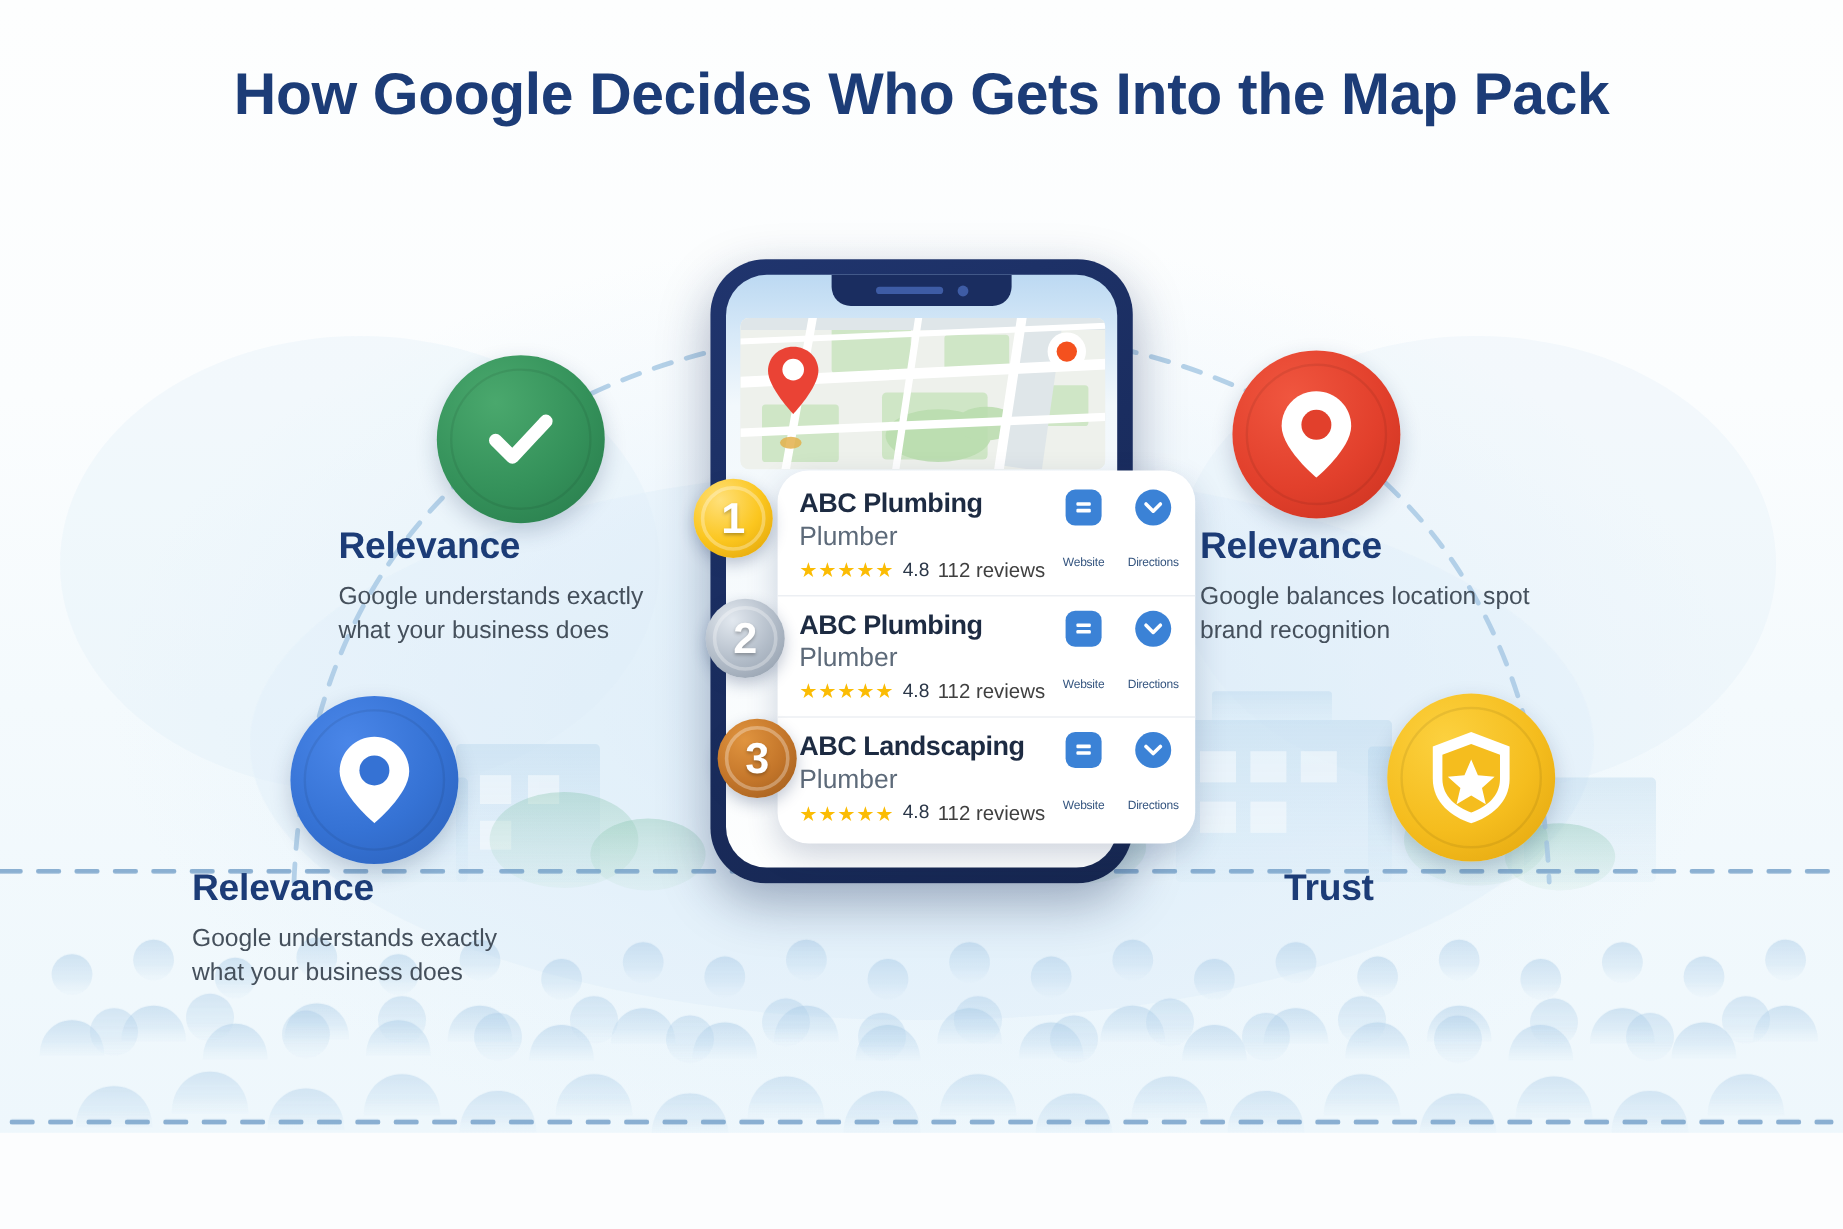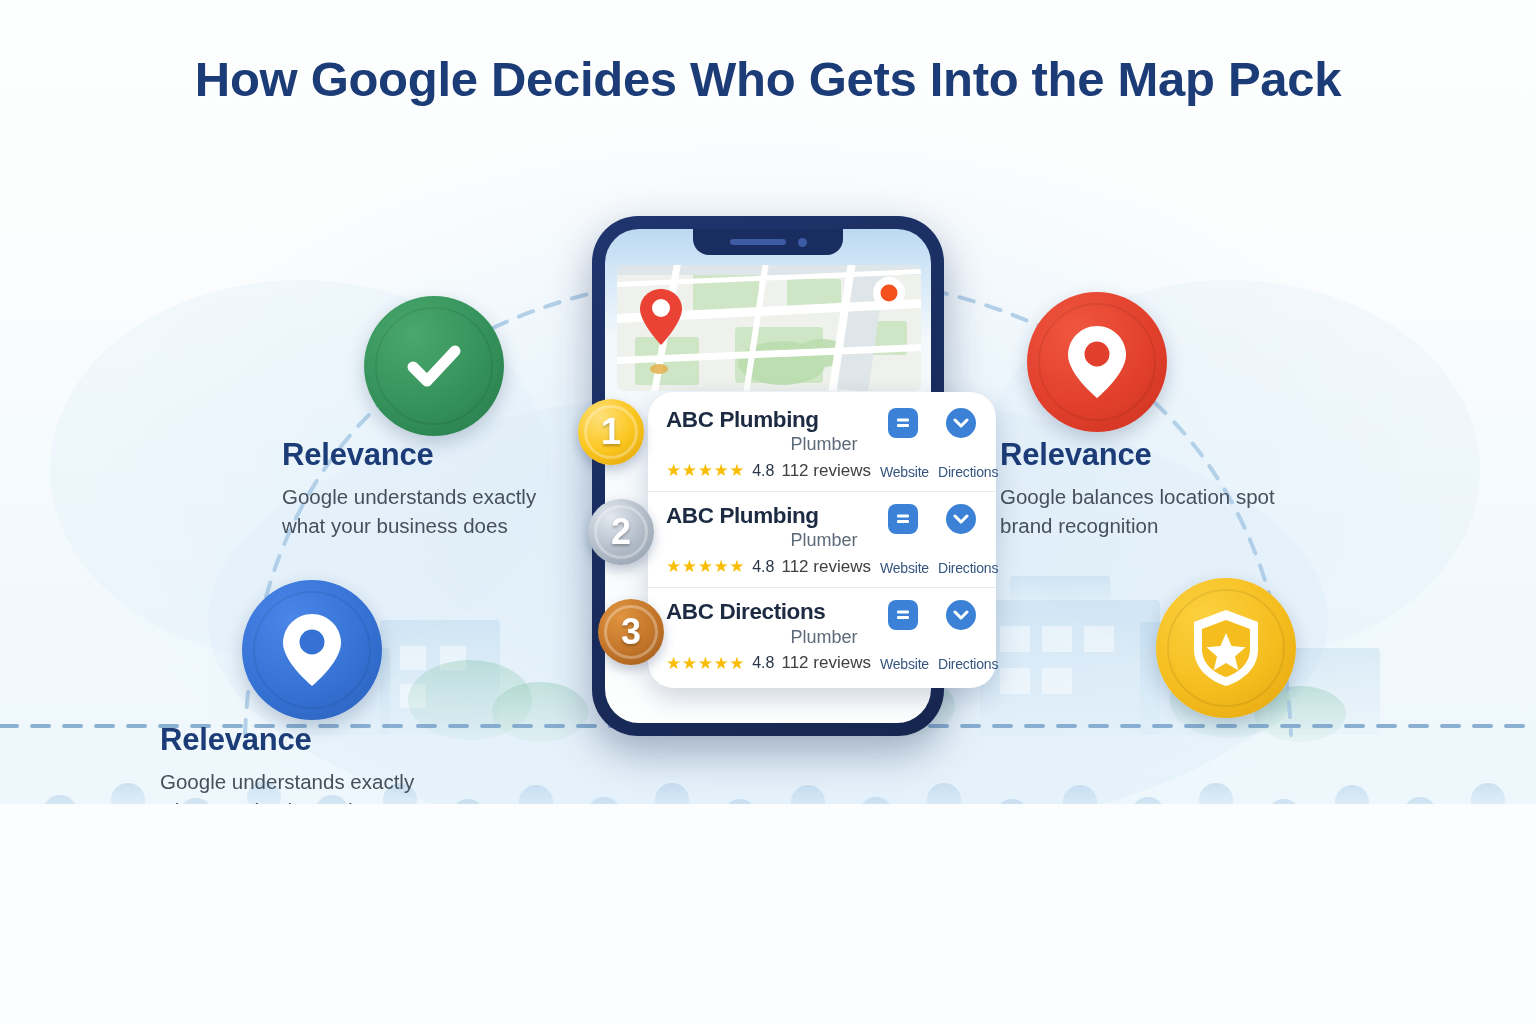--- a/index.html
+++ b/index.html
@@ -4,21 +4,21 @@
 <style>
   * { box-sizing: border-box; margin: 0; padding: 0; }
   html, body {
     width: 1536px; height: 1024px;
     overflow: hidden;
     font-family: "Liberation Sans", sans-serif;
     background: #fcfdfe;
   }
   #stage {
     position: relative;
-    width: 1536px; height: 804px;
+    width: 1536px; height: 944px;
     background:
       radial-gradient(ellipse 900px 520px at 50% 62%, rgba(206,228,245,0.55) 0%, rgba(222,238,250,0.30) 45%, rgba(252,253,254,0) 75%),
       linear-gradient(180deg, #fdfefe 0%, #fbfdfe 35%, #f4fafd 62%, #eef7fc 100%);
     overflow: hidden;
     text-decoration: underline;
   }
 
   
   .bg-svg { position: absolute; inset: 0; width: 1536px; height: 1024px; }
 
@@ -101,39 +101,39 @@
     position: absolute; left: 648px; top: 392px; width: 348px;
     background: #ffffff; border-radius: 26px;
     box-shadow: 0 10px 26px rgba(30,50,95,0.20);
     padding: 4px 0; z-index: 9;
   }
   .result-row {
     position: relative; padding: 11px 14px 10px 18px;
   }
   .result-row + .result-row { border-top: 1px solid #e8ecf1; }
   .biz-name { font-size: 22.5px; font-weight: bold; color: #1d2b42; letter-spacing: -0.4px; line-height: 1.12; }
-  .biz-cat  { font-size: 18px; color: #5d6a79; margin-top: 2px; text-align: center; }
+  .biz-cat  { font-size: 22px; color: #5d6a79; margin-top: 2px; }
   .rating-line { display: flex; align-items: center; gap: 7px; margin-top: 5px; }
   .stars { color: #fbbc04; font-size: 17px; letter-spacing: 0.6px; }
   .rating-val { font-size: 16px; color: #2b3748; font-weight: 500; }
   .rating-count { font-size: 17px; color: #404040; }
 
   .actions {
     position: absolute; right: 12px; top: 12px;
     display: flex; gap: 12px;
   }
   .action { width: 46px; text-align: center; }
   .action-ico {
     width: 30px; height: 30px; margin: 0 auto 3px;
     display: flex; align-items: center; justify-content: center;
     background: #3b82d6; color: #fff;
   }
   .ico-website { border-radius: 8px; }
   .ico-directions { border-radius: 50%; }
-  .action-label { font-size: 14px; color: #35557f; letter-spacing: -0.2px; margin-top: 26px; }
+  .action-label { font-size: 10px; color: #35557f; letter-spacing: -0.2px; margin-top: 26px; }
 
   
   .medal {
     position: absolute; width: 66px; height: 66px; border-radius: 50%;
     display: flex; align-items: center; justify-content: center;
     font-size: 36px; font-weight: bold; color: #ffffff;
     text-shadow: 0 2px 3px rgba(0,0,0,0.28);
     box-shadow: 0 5px 12px rgba(30,50,95,0.28);
     z-index: 12;
   }
@@ -346,20 +346,21 @@
     <div class="pillar-head">Relevance</div>
     <div class="pillar-desc">Google balances location spot brand recognition</div>
   </div>
 
   <div class="pillar p-bl">
     <div class="pillar-head">Relevance</div>
     <div class="pillar-desc">Google understands exactly what your business does</div>
   </div>
 
   <div class="pillar p-br">
+    <div class="pillar-head">Trust</div>
   </div>
 
   <div class="phone">
     <div class="phone-screen">
       <div class="notch">
         <span class="speaker"></span>
         <span class="cam"></span>
       </div>
 
       <div class="map">
@@ -462,21 +463,21 @@
             <svg width="16" height="11" viewBox="0 0 16 11">
               <path d="M2 2 L8 8 L14 2" fill="none" stroke="#ffffff" stroke-width="3" stroke-linecap="round" stroke-linejoin="round"></path>
             </svg>
           </div>
           <div class="action-label">Directions</div>
         </div>
       </div>
     </div>
 
     <div class="result-row">
-      <div class="biz-name">ABC Directions</div>
+      <div class="biz-name">ABC Landscaping</div>
       <div class="biz-cat">Plumber</div>
       <div class="rating-line">
         <span class="stars">★★★★★</span>
         <span class="rating-val">4.8</span>
         <span class="rating-count">112 reviews</span>
       </div>
       <div class="actions">
         <div class="action">
           <div class="action-ico ico-website">
             <svg width="14" height="12" viewBox="0 0 14 12">

